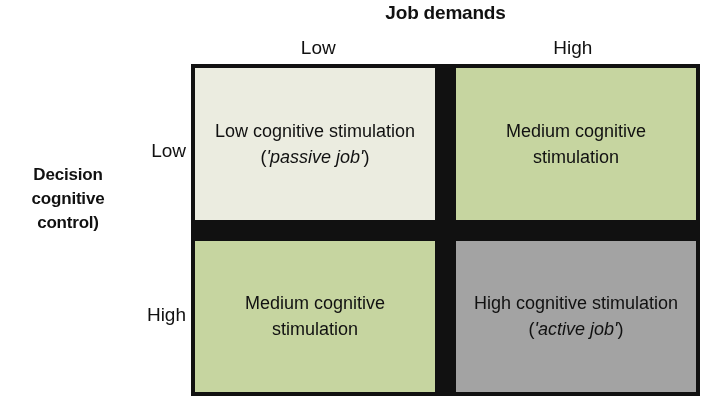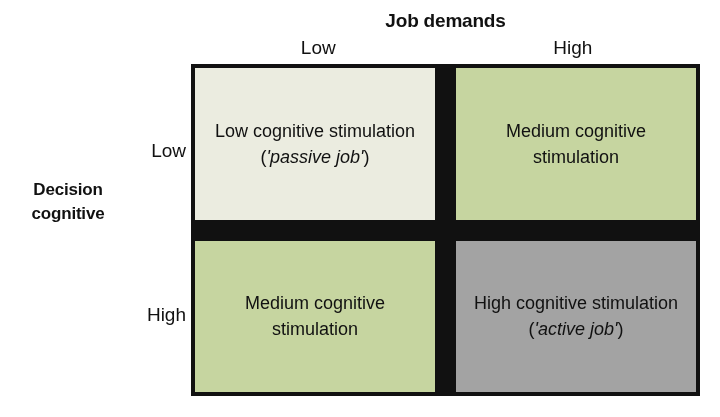--- a/index.html
+++ b/index.html
@@ -13,21 +13,21 @@
     font-family: "Liberation Sans", sans-serif;
     color: #111111;
     overflow: hidden;
     position: relative;
   }
 
   
   #col-axis-title {
     position: absolute;
     left: 191px;
-    top: 9px;
+    top: 1px;
     width: 509px;
     text-align: center;
     font-size: 19px;
     font-weight: bold;
     letter-spacing: -0.2px;
     line-height: 24px;
   }
 
   
   #col-headers {
@@ -42,21 +42,21 @@
     flex: 1 1 50%;
     text-align: center;
     font-size: 19px;
     line-height: 24px;
   }
 
   
   #row-axis-title {
     position: absolute;
     left: 8px;
-    top: 178px;
+    top: 163px;
     width: 120px;
     text-align: center;
     font-size: 17px;
     font-weight: bold;
     line-height: 24px;
     letter-spacing: -0.2px;
   }
 
   
   .row-header {
@@ -114,20 +114,21 @@
 <div id="col-axis-title">Job demands</div>
 
 <div id="col-headers">
   <div class="col-header">Low</div>
   <div class="col-header">High</div>
 </div>
 
 <div id="row-axis-title">
   <div>Decision</div>
   <div>cognitive</div>
+  <div>control)</div>
 </div>
 
 <div class="row-header" id="row-header-low">Low</div>
 <div class="row-header" id="row-header-high">High</div>
 
 <div id="matrix">
 
   <div class="cell" id="cell-low-low" style="background: rgb(235, 236, 224);">
     <div class="cell-text">
       <span>Low cognitive stimulation (</span><span class="em">'passive job'</span><span>)</span>

